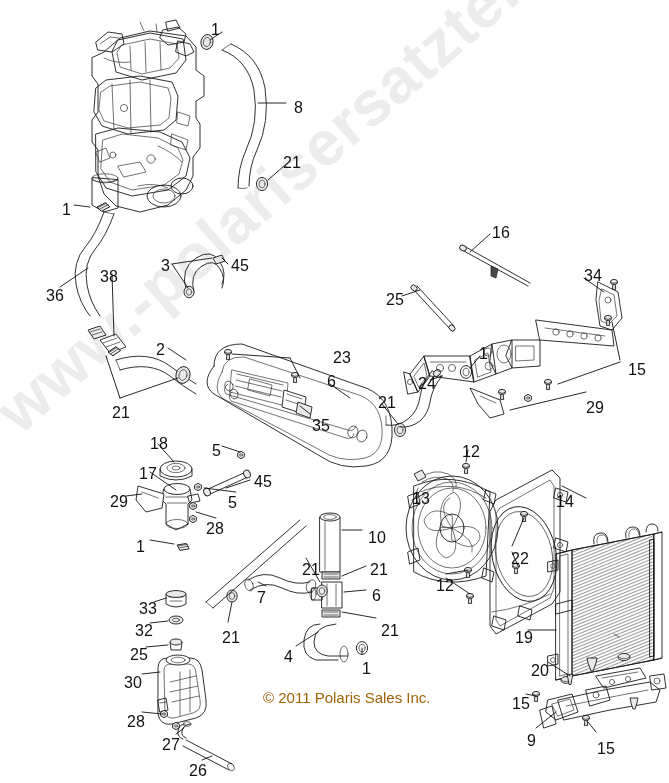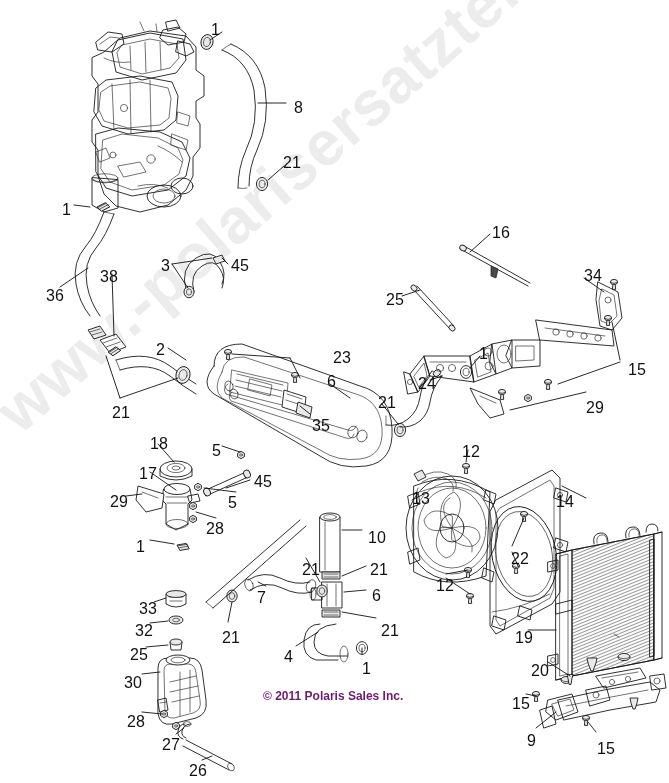--- a/index.html
+++ b/index.html
@@ -43,24 +43,23 @@
     line-height:1;
     white-space:nowrap;
     letter-spacing:0px;
   }
 
   
   #copyright{
     position:absolute;
     left:263px;top:689px;
     font-family:"Liberation Sans", sans-serif;
-    font-size:12px;
-    color:#701a75;
+    font-size:15px;
+    color:#a16207;
     white-space:nowrap;
-    font-weight:bold;
   }
 
   
   .ln{fill:none;stroke:#1a1a1a;stroke-width:0.9;stroke-linecap:round;stroke-linejoin:round;}
   .ln-t{fill:none;stroke:#262626;stroke-width:0.65;stroke-linecap:round;stroke-linejoin:round;}
   .ld{fill:none;stroke:#111;stroke-width:0.9;stroke-linecap:round;}
   .pt{fill:#fff;stroke:#1a1a1a;stroke-width:0.9;stroke-linejoin:round;}
   .pt-d{fill:#e9e9e9;stroke:#1a1a1a;stroke-width:0.9;stroke-linejoin:round;}
   .pt-k{fill:#4a4a4a;stroke:#1a1a1a;stroke-width:0.7;}
   .hatchfill{fill:url(#fins);stroke:#1a1a1a;stroke-width:0.9;}

